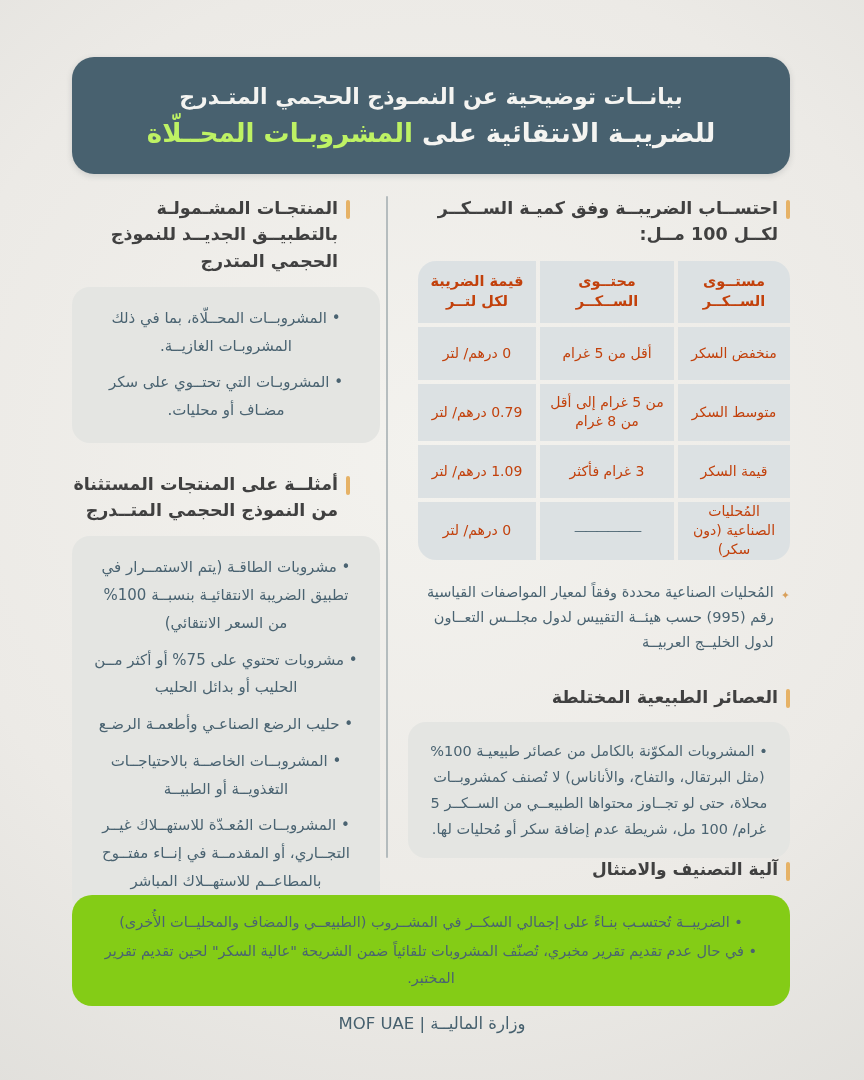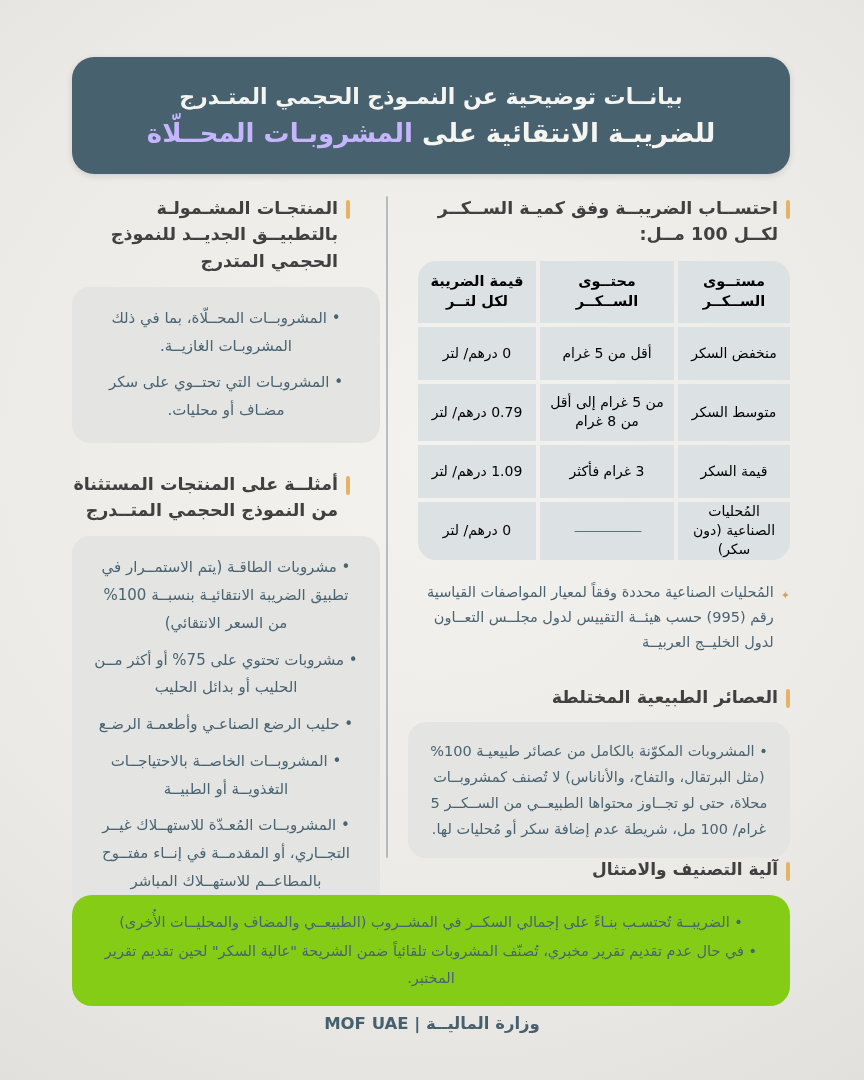--- a/index.html
+++ b/index.html
@@ -14,21 +14,21 @@
   }
   
   .banner {
     position:absolute; left:72px; top:57px; width:718px; height:117px;
     background:#48616f; border-radius:22px;
     display:flex; flex-direction:column; justify-content:center; align-items:center; gap:9px;
     box-shadow:0 2px 6px rgba(60,70,80,.18);
   }
   .banner-line1 { color:#f4f4f1; font-size:22px; font-weight:bold; letter-spacing:.2px; }
   .banner-line2 { display:flex; gap:9px; font-size:26px; font-weight:bold; color:#f4f4f1; }
-  .banner-line2 .gold-text { color:#c4b5fd; }
+  .banner-line2 .gold-text { color:#bef264; }
   
   .divider-v {
     position:absolute; left:386px; top:196px; width:2px; height:662px;
     background:#95a1a6; opacity:.65; border-radius:1px;
   }
   .left-col  { position:absolute; left:72px;  top:195px; width:308px; }
   .right-col { position:absolute; left:408px; top:195px; width:382px; }
   
   .sec-heading {
     display:flex; gap:8px; align-items:flex-start;
@@ -46,40 +46,40 @@
   .card .item:last-child { margin-bottom:0; }
   
   .sugar-table {
     margin-top:13px; width:372px;
     display:grid; grid-template-columns:112px 134px 118px;
     grid-template-rows:62px 53px 57px 53px 58px;
     gap:4px; border-radius:18px; overflow:hidden;
   }
   .cell {
     background:#dce1e3; display:flex; align-items:center; justify-content:center;
-    text-align:center; color:#000000; font-size:14px; line-height:1.35; padding:4px 5px;
+    text-align:center; color:#c2410c; font-size:14px; line-height:1.35; padding:4px 5px;
   }
   .cell.th { font-weight:bold; font-size:14.5px; }
   .cell.dash { letter-spacing:-2px; font-size:13px; color:#4a6371; }
   
   .note {
     margin-top:20px; display:flex; gap:7px; align-items:flex-start;
     font-size:14.5px; line-height:1.75; color:#4a6371; text-align:right;
   }
   .note .star { flex:0 0 auto; color:#d9a05b; font-size:11px; margin-top:6px; }
   .juices-card { font-size:14.5px; line-height:1.8; padding:16px 18px; margin-top:12px; }
   
   .bottom-sec { position:absolute; left:72px; top:857px; width:718px; }
   .bottom-sec .sec-heading { font-size:17px; }
   .bottom-card { border-radius:20px; padding:14px 26px; margin-top:12px; font-size:14.5px; line-height:1.85; background:#84cc16; }
   .bottom-card .item { margin-bottom:3px; }
   
   .footer {
     position:absolute; top:1014px; left:0; width:864px; text-align:center;
-    font-weight:bold; font-size:16.5px; color:#46606e;
+    font-weight:normal; font-size:16.5px; color:#46606e;
   }
 </style>
 </head>
 <body>
 
 <header class="banner">
   <div class="banner-line1">بيانــات توضيحية عن النمـوذج الحجمي المتـدرج</div>
   <div class="banner-line2">
     <span>للضريبـة الانتقائية على</span>
     <span class="gold-text">المشروبـات المحــلّاة</span>

